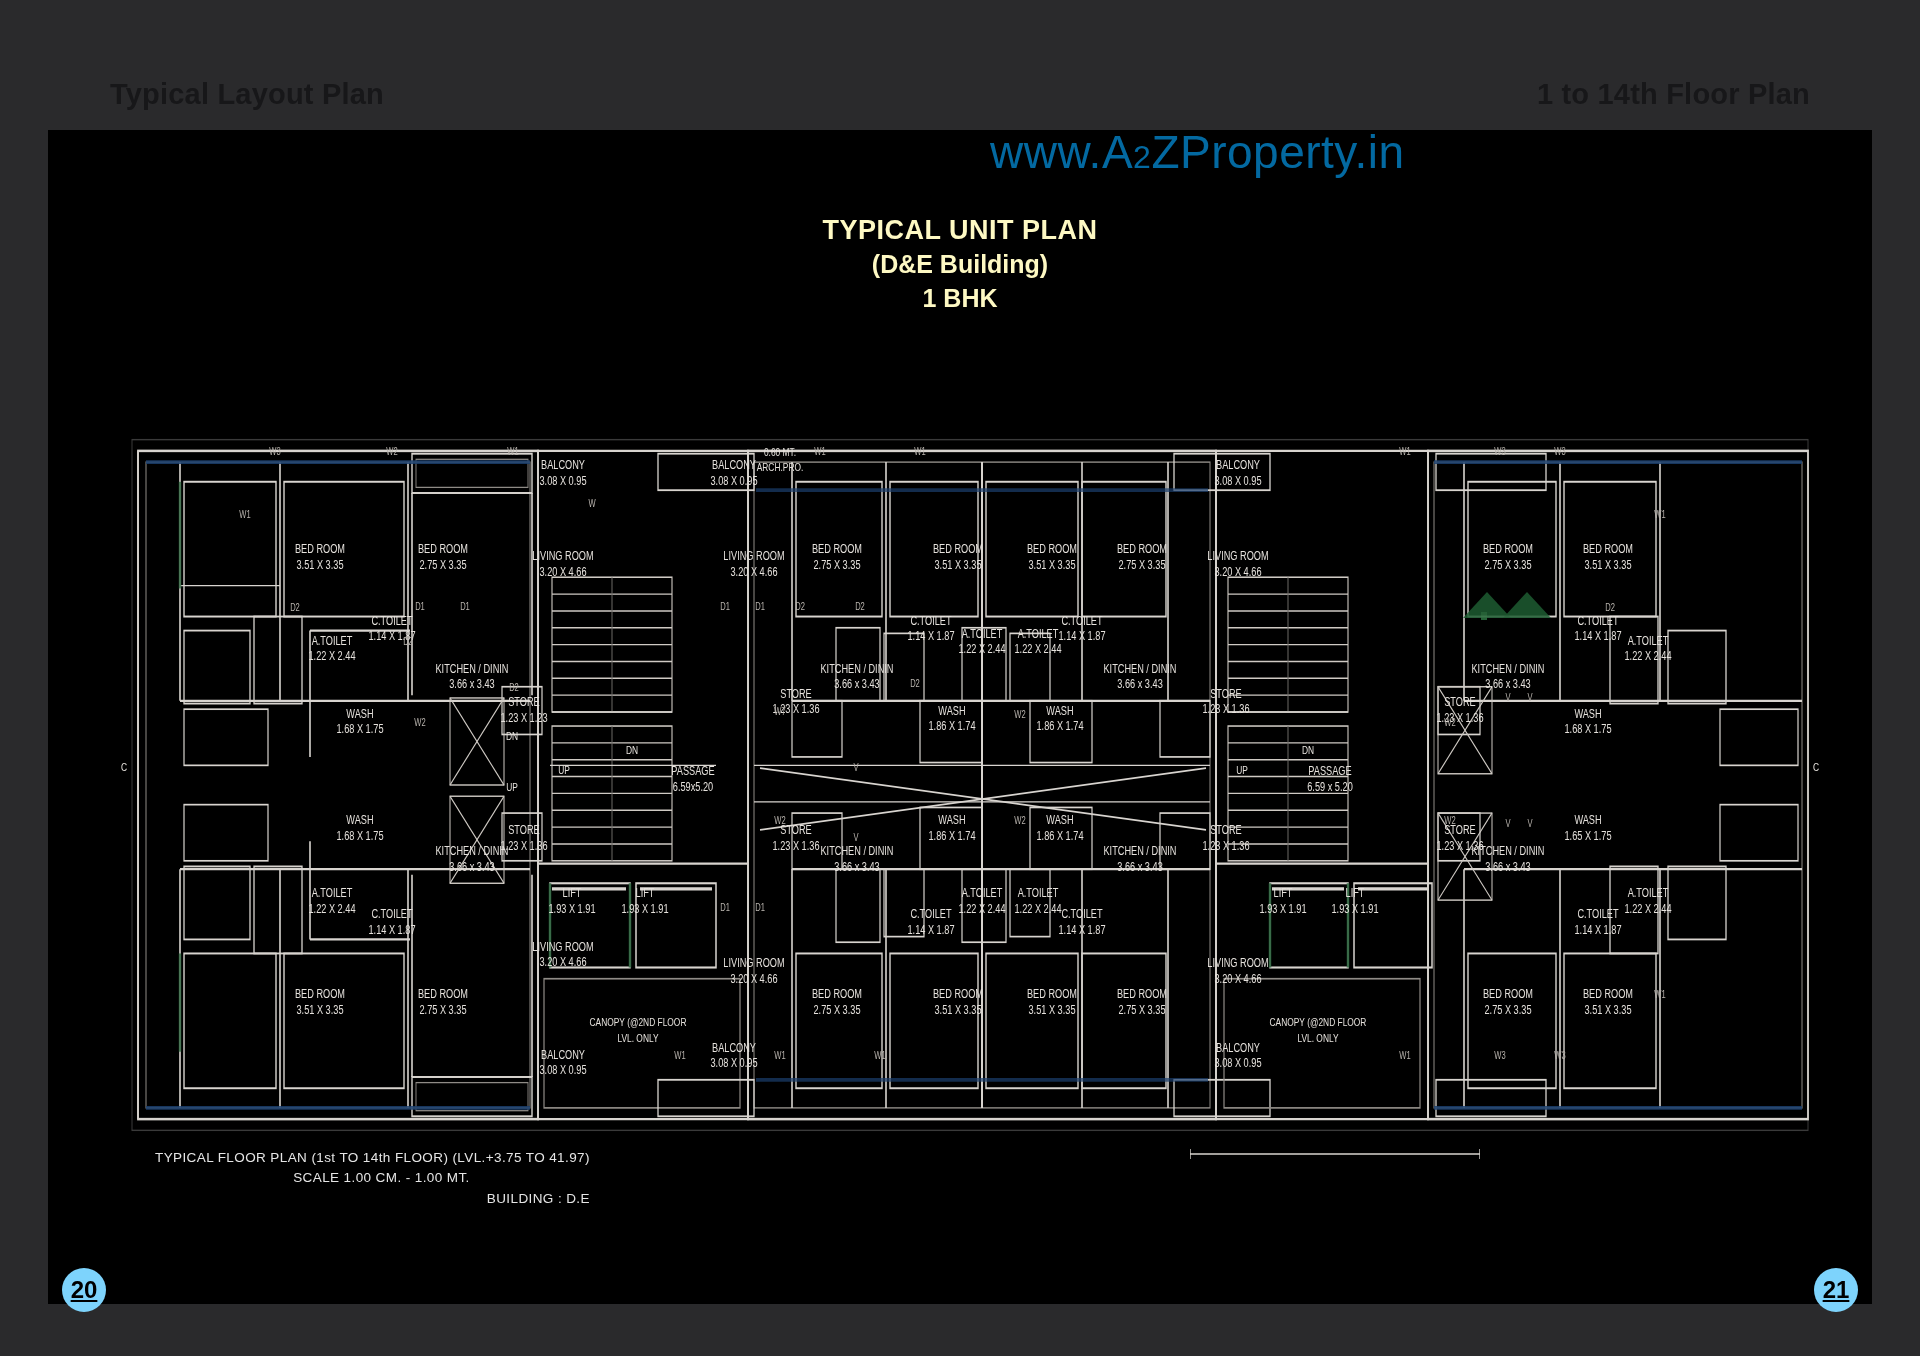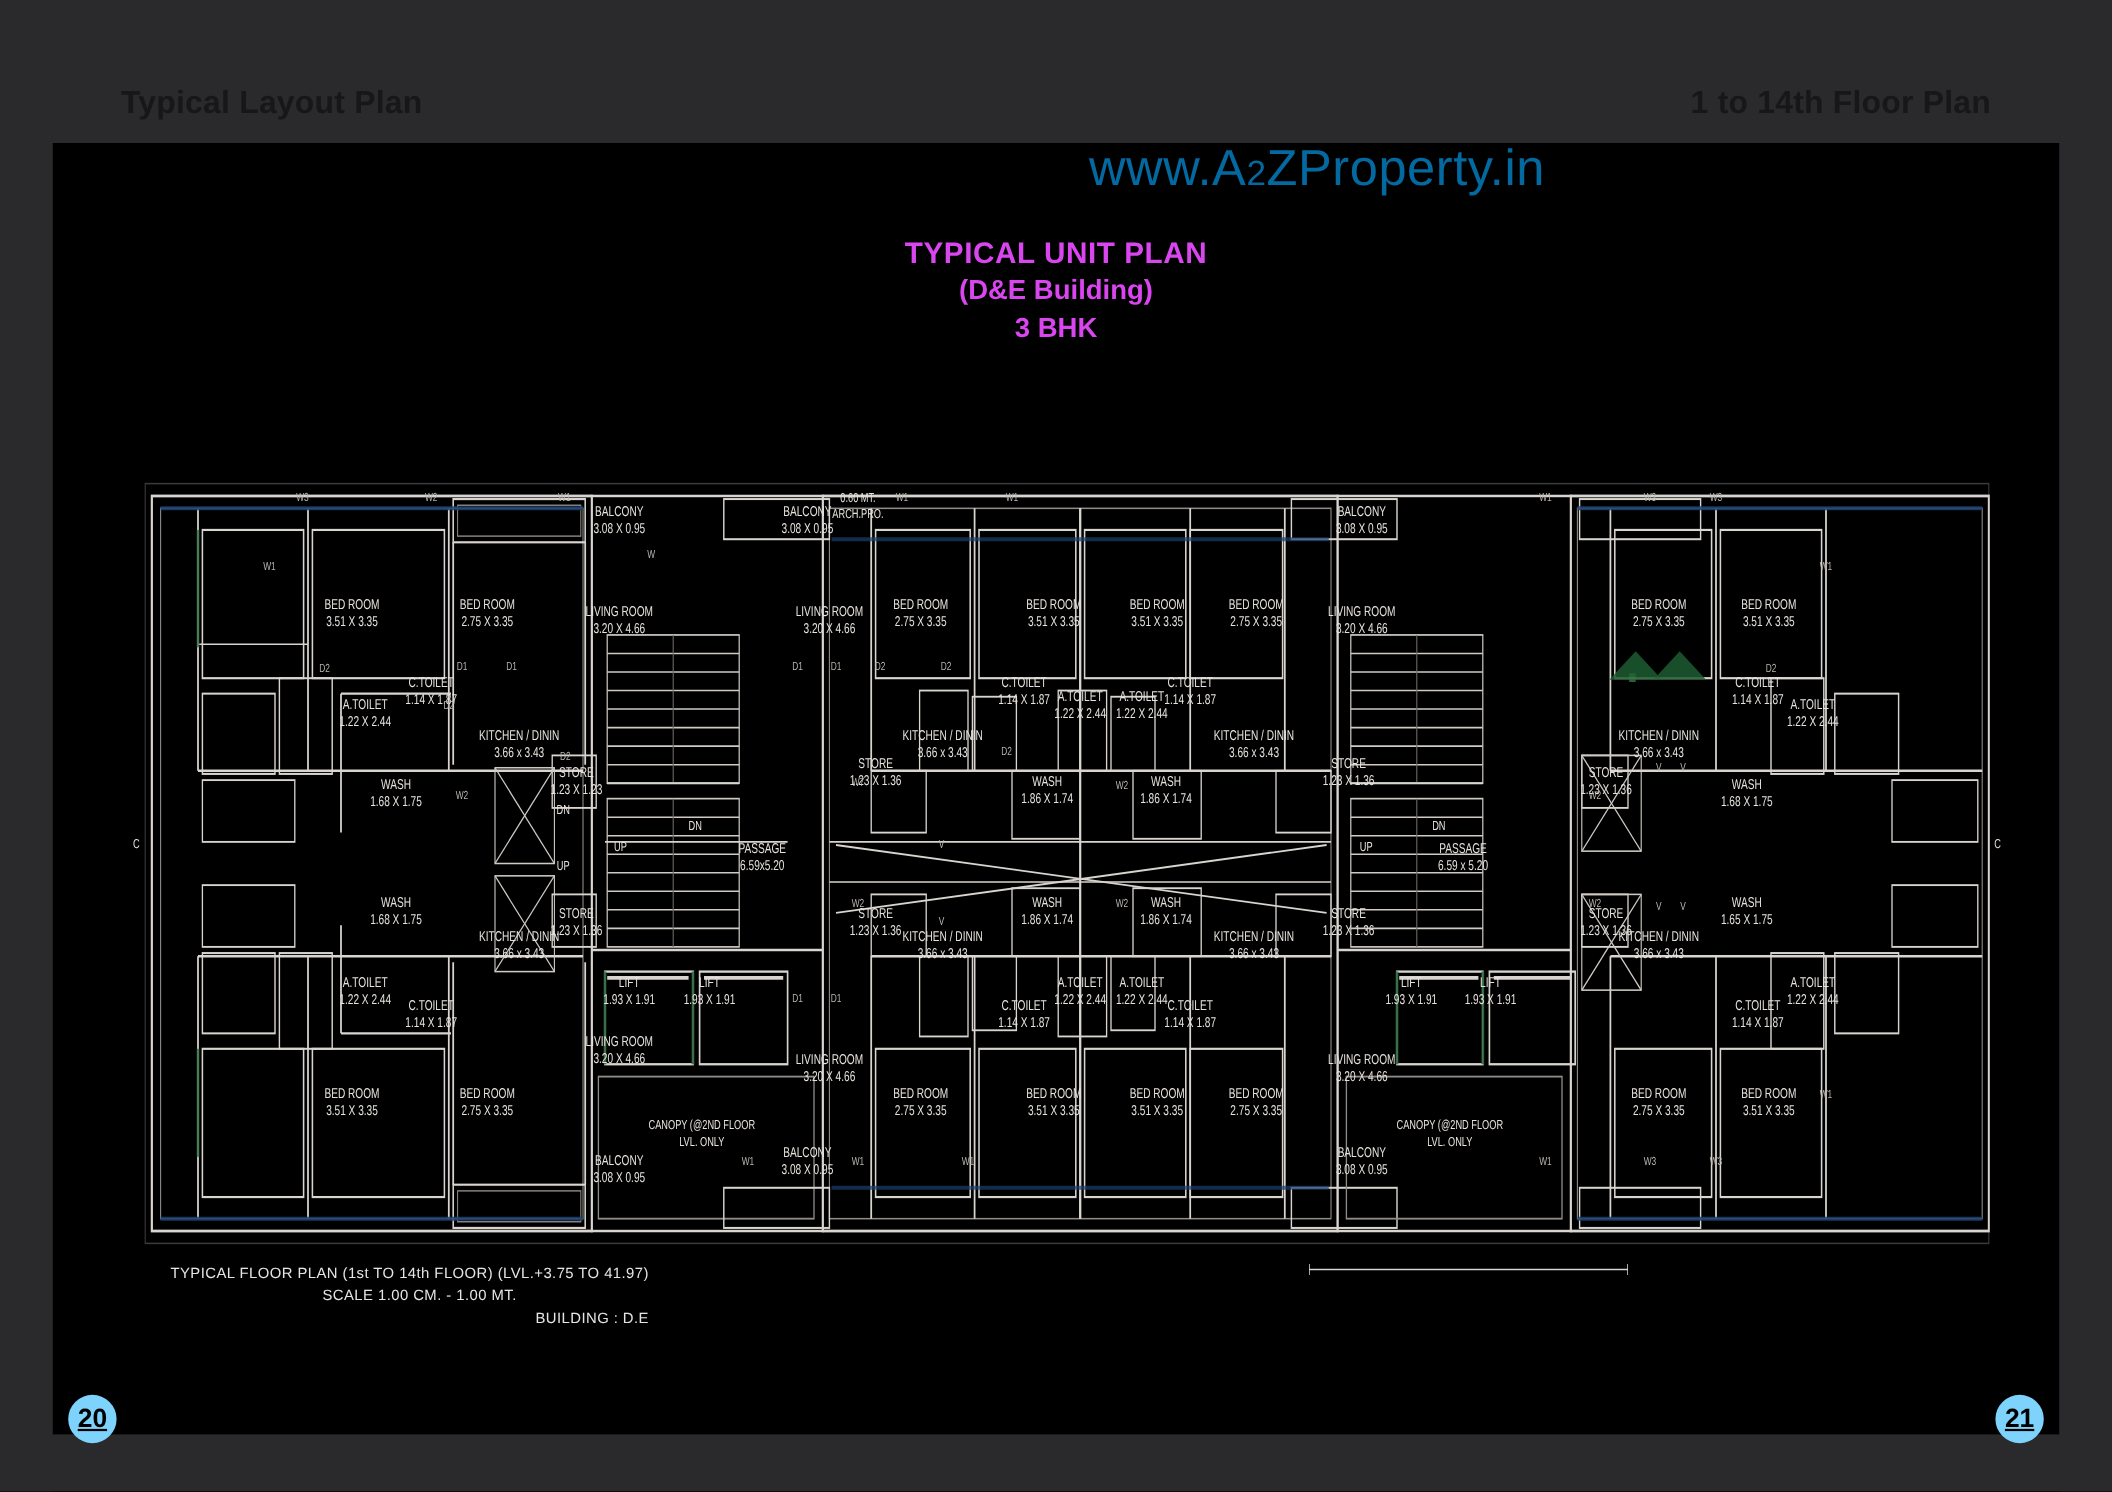--- a/index.html
+++ b/index.html
@@ -20,21 +20,21 @@
   #header-title-right{position:absolute;right:110px;top:78px;font-size:29px;font-weight:bold;
       color:#171719;letter-spacing:.2px;z-index:6;text-align:right;}
 
   
   #wm-url{position:absolute;left:990px;top:125px;font-size:46px;color:#0369a1;
       letter-spacing:.5px;z-index:5;white-space:nowrap;}
   #wm-url .sub{font-size:32px;vertical-align:baseline;}
 
   
   #plan-title{position:absolute;left:0;right:0;top:212px;text-align:center;z-index:4;}
-  #plan-title div{color:#d946ef;font-weight:bold;line-height:1.35;}
+  #plan-title div{color:#fef9c3;font-weight:bold;line-height:1.35;}
   .pt1{font-size:27px;letter-spacing:.5px;}
   .pt2{font-size:25px;}
   .pt3{font-size:25px;}
 
   
   #wm-logo{position:absolute;left:1380px;top:575px;z-index:3;font-size:108px;
       font-weight:bold;letter-spacing:-2px;white-space:nowrap;opacity:.92;}
   #wm-logo .lA{color:#4a1014;}
   #wm-logo .l2{color:#0d3a18;font-size:74px;}
   #wm-logo .lZ{color:#4a1014;}
@@ -79,21 +79,21 @@
   <div class="bottom-band"></div>
 
   <div id="header-title-left">Typical Layout Plan</div>
   <div id="header-title-right">1 to 14th Floor Plan</div>
 
   <div id="wm-url"><span>www.A</span><span class="sub">2</span><span>ZProperty.in</span></div>
 
   <div id="plan-title">
     <div class="pt1">TYPICAL UNIT PLAN</div>
     <div class="pt2">(D&amp;E Building)</div>
-    <div class="pt3">3 BHK</div>
+    <div class="pt3">1 BHK</div>
   </div>
 
   <svg id="wm-house" width="110" height="70" viewBox="0 0 110 70">
     <path d="M8 46 L32 20 L56 46 Z" fill="#1d5c31" opacity=".95"></path>
     <path d="M48 46 L72 20 L96 46 Z" fill="#1d5c31" opacity=".95"></path>
     <rect x="26" y="40" width="6" height="8" fill="#2a6b3c"></rect>
   </svg>
 
   <div id="plan">
   <svg viewBox="0 0 1700 520" preserveAspectRatio="none" id="plan-svg">

